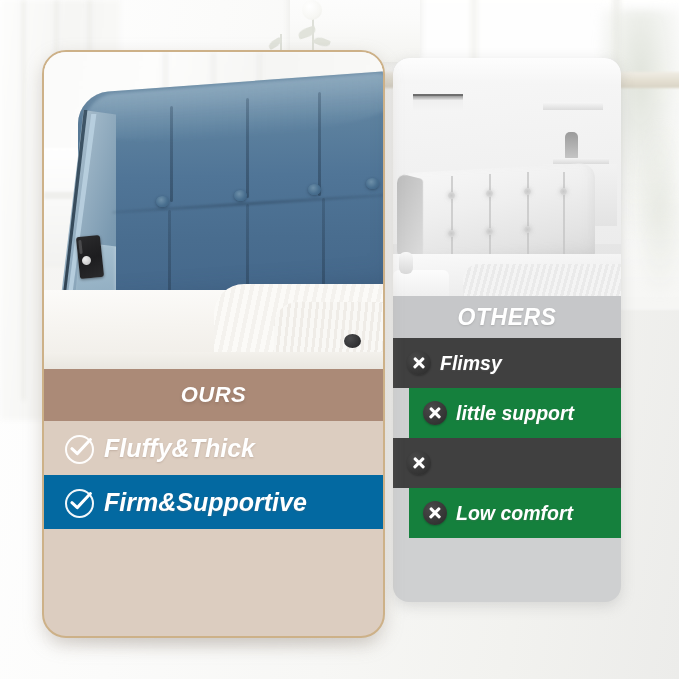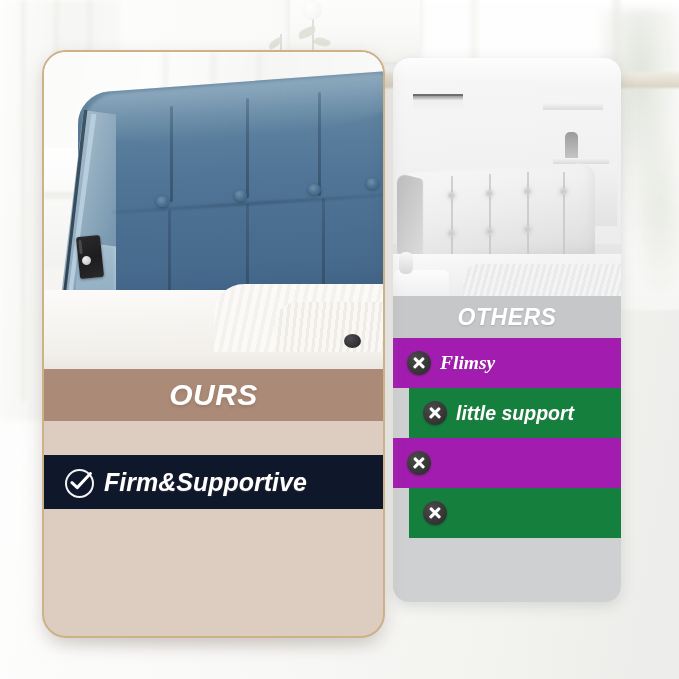--- a/index.html
+++ b/index.html
@@ -99,21 +99,21 @@
      background:linear-gradient(180deg,#fcfcfc,#ebebeb);filter:blur(.5px);}
   .op-lamp{position:absolute;left:6px;top:194px;width:14px;height:22px;border-radius:6px;
      background:linear-gradient(180deg,#f8f8f8,#d9d9d9);filter:blur(.5px);}
 
   .others-head{position:absolute;left:0;top:238px;width:228px;height:42px;
      background:#c6c7c9;display:flex;align-items:center;justify-content:center;}
   .others-head span{color:#ffffff;font-style:italic;font-weight:bold;font-size:23px;
      letter-spacing:.5px;text-shadow:0 1px 2px rgba(120,120,120,.35);}
   .others-rows{position:absolute;left:0;top:280px;width:228px;}
   .orow{height:50px;display:flex;align-items:center;padding-left:14px;box-sizing:border-box;}
-  .orow.dark{background:#a21caf;font-family:Liberation Serif, serif;}
+  .orow.dark{background:#404040;}
   .orow.light{background:#15803d;margin-left:16px;}
   .orow .olabel{color:#ffffff;font-style:italic;font-weight:bold;font-size:19.5px;
      margin-left:9px;white-space:nowrap;text-shadow:0 1px 1.5px rgba(110,110,110,.3);}
 
   .x-icon{width:24px;height:24px;flex:0 0 24px;border-radius:50%;
      background:radial-gradient(circle at 35% 30%,#4a4a4a 0%,#333333 70%,#2a2a2a 100%);
      position:relative;box-shadow:0 1px 2px rgba(0,0,0,.25);}
   .x-icon:before,.x-icon:after{content:"";position:absolute;left:50%;top:50%;
      width:14px;height:3.4px;background:#ffffff;border-radius:1px;}
   .x-icon:before{transform:translate(-50%,-50%) rotate(45deg);}
@@ -188,26 +188,26 @@
   .ph-duvet2{position:absolute;left:230px;top:250px;width:130px;height:70px;
      background:repeating-linear-gradient(96deg,#efece7 0 3px,#f9f8f5 3px 7px);
      border-radius:24px 0 0 0;filter:blur(.5px);}
   .ph-knob{position:absolute;left:300px;top:282px;width:17px;height:14px;border-radius:50%;
      background:radial-gradient(circle at 36% 32%,#4c4c4e,#232325);}
   .ph-framebar{position:absolute;left:0;top:300px;width:339px;height:18px;
      background:linear-gradient(180deg,#f3f1ec,#e9e6df);filter:blur(.5px);}
 
   .ours-head{position:absolute;left:0;top:317px;width:339px;height:52px;
      background:#ab8a77;display:flex;align-items:center;justify-content:center;}
-  .ours-head span{color:#ffffff;font-style:italic;font-weight:bold;font-size:30px;
+  .ours-head span{color:#ffffff;font-style:italic;font-weight:bold;font-size:22px;
      letter-spacing:.5px;text-shadow:0 2px 3px rgba(120,95,80,.35);}
   .ours-rows{position:absolute;left:0;top:369px;width:339px;}
   .urow{height:54px;display:flex;align-items:center;padding-left:20px;box-sizing:border-box;}
   .urow.light{background:#dccdc0;}
-  .urow.dark{background:#0f172a;margin-top:34px;}
+  .urow.dark{background:#0369a1;}
   .urow .ulabel{color:#ffffff;font-style:italic;font-weight:bold;font-size:25px;
      margin-left:11px;white-space:nowrap;text-shadow:0 1px 2px rgba(130,105,90,.28);}
 
   .check-icon{width:29px;height:29px;flex:0 0 29px;position:relative;}
   .check-icon .ring{position:absolute;left:1px;top:1px;width:25px;height:25px;
      border:2.4px solid #ffffff;border-radius:50%;opacity:.95;}
   .check-icon .tick{position:absolute;left:4px;top:4.5px;width:25px;height:20px;}
 
   
   .card-shadow{position:absolute;left:52px;top:628px;width:325px;height:16px;
@@ -289,20 +289,21 @@
         <span class="x-icon"></span>
         <span class="olabel">little support</span>
       </div>
 
       <div class="orow dark">
         <span class="x-icon"></span>
       </div>
 
       <div class="orow light">
         <span class="x-icon"></span>
+        <span class="olabel">Low comfort</span>
       </div>
 
     </div>
   </div>
 
   <div class="card-shadow"></div>
 
   <div class="card-ours">
 
     <div class="ours-photo">
@@ -347,20 +348,29 @@
       <div class="ph-knob"></div>
       <div class="ph-framebar"></div>
     </div>
 
     <div class="ours-head">
       <span>OURS</span>
     </div>
 
     <div class="ours-rows">
 
+      <div class="urow light">
+        <span class="check-icon">
+          <span class="ring"></span>
+          <svg class="tick" viewBox="0 0 26 21" fill="none">
+            <path d="M4 11.2 L9.6 16.4 L23.4 1.6" stroke="#ffffff" stroke-width="3.1" stroke-linecap="round" stroke-linejoin="round"></path>
+          </svg>
+        </span>
+        <span class="ulabel">Fluffy&amp;Thick</span>
+      </div>
 
       <div class="urow dark">
         <span class="check-icon">
           <span class="ring"></span>
           <svg class="tick" viewBox="0 0 26 21" fill="none">
             <path d="M4 11.2 L9.6 16.4 L23.4 1.6" stroke="#ffffff" stroke-width="3.1" stroke-linecap="round" stroke-linejoin="round"></path>
           </svg>
         </span>
         <span class="ulabel">Firm&amp;Supportive</span>
       </div>

